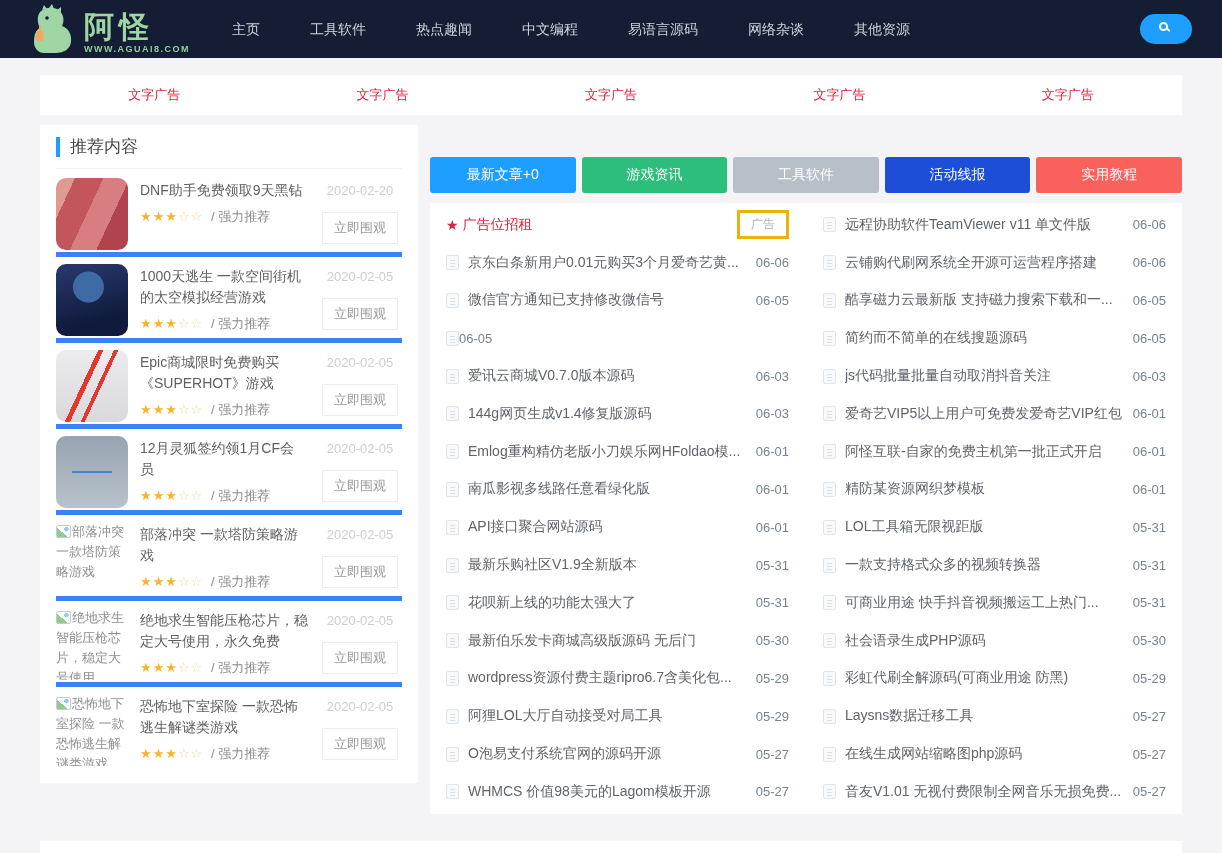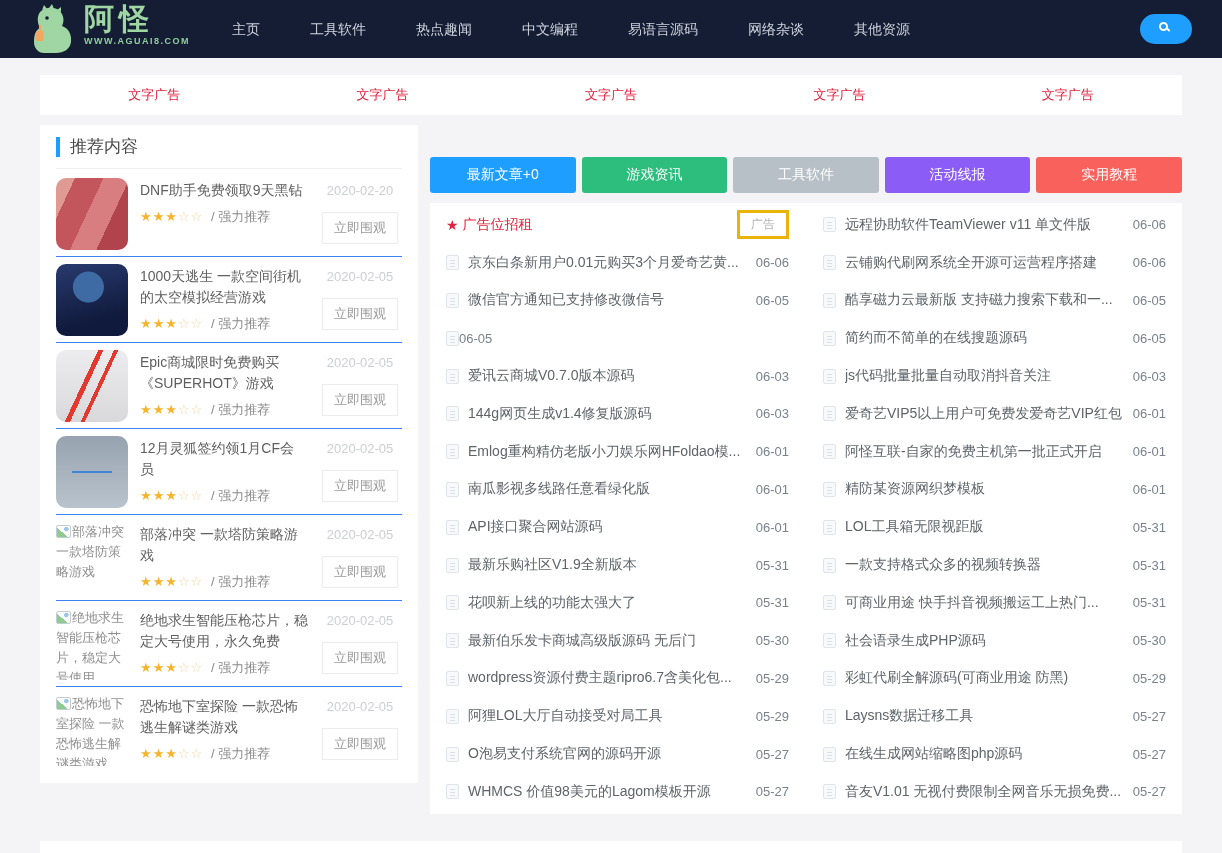--- a/index.html
+++ b/index.html
@@ -1,21 +1,21 @@
 <!DOCTYPE html>
 <html><head>
 <meta charset="utf-8">
 <style>
   * { margin:0; padding:0; box-sizing:border-box; }
   html,body { width:1222px; height:853px; overflow:hidden; background:#f4f4f6;
               font-family:"Liberation Sans","DejaVu Sans",sans-serif; }
 
   
   .header { height:58px; background:#141d33; display:flex; align-items:center; padding:0 30px 0 26px; }
-  .logo { display:flex; align-items:flex-start; gap:6px; cursor:pointer; }
+  .logo { display:flex; align-items:flex-end; gap:6px; cursor:pointer; }
   .logo-text { display:flex; flex-direction:column; align-items:flex-start; }
   .logo-title { font-size:30px; font-weight:bold; color:#9fd6a3; letter-spacing:5px; line-height:30px; }
   .logo-sub { font-size:9px; font-weight:bold; color:#8fcf9b; letter-spacing:1.5px; margin-top:2px; }
   .nav { display:flex; gap:50px; margin-left:42px; }
   .nav-item { color:#cdd3dd; font-size:14px; text-decoration:none; cursor:pointer; line-height:58px; }
   .search-btn { margin-left:auto; width:52px; height:30px; border:none; border-radius:15px;
                 background:#1e9fff; cursor:pointer; position:relative; }
   .mag-icon { position:absolute; left:19px; top:8px; width:9px; height:9px;
               border:2px solid #fff; border-radius:50%; }
   .mag-icon::after { content:''; position:absolute; width:2px; height:5px; background:#fff;
@@ -27,21 +27,21 @@
   .ad-link { flex:1; display:flex; align-items:center; justify-content:center;
              color:#e0233c; font-size:13px; text-decoration:none; cursor:pointer; }
 
   
   .main { display:flex; margin:10px 40px 0; gap:12px; align-items:stretch; }
 
   
   .sidebar { width:378px; background:#fff; padding:12px 16px 6px; height:658px; overflow:hidden; }
   .side-head { border-bottom:1px solid #f0f0f0; padding-bottom:11px; margin-bottom:2px; }
   .side-title { font-size:17px; color:#484848; border-left:4px solid #1e9fff; padding-left:10px; line-height:20px; }
-  .rec-item { display:flex; padding:7px 0; border-bottom:1px solid #3b82f6; height:86px; }
+  .rec-item { display:flex; padding:7px 0; border-bottom:5px solid #3b82f6; height:86px; }
   .rec-item:last-child { border-bottom:none; }
   .thumb { width:72px; height:72px; border-radius:10px; flex:none; overflow:hidden;
            font-size:13px; color:#8f8f8f; line-height:1.55; cursor:pointer; }
   .thumb .broken-ico { display:none; }
   .thumb-broken { border-radius:0; }
   .thumb-broken .broken-ico { display:inline-block; width:15px; height:13px; border:1px solid #c3ccd4;
       border-radius:2px; vertical-align:-2px; margin-right:1px;
       background: radial-gradient(circle at 72% 28%, #9ec7e8 0 2px, transparent 2.6px),
                   linear-gradient(to top right, #8fcb8f 42%, transparent 42%); }
   .thumb-dnf { background: linear-gradient(115deg,#e09a94 0 18%,#c2565c 18% 45%,#d87e80 45% 70%,#b0434b 70%); }
@@ -262,21 +262,21 @@
 
   <section class="content">
     <div class="cat-row">
 
         <button class="cat-btn" style="background: rgb(30, 159, 255);">最新文章+0</button>
 
         <button class="cat-btn" style="background: rgb(45, 190, 125);">游戏资讯</button>
 
         <button class="cat-btn" style="background: rgb(183, 191, 199);">工具软件</button>
 
-        <button class="cat-btn" style="background: #8b5cf6;">活动线报</button>
+        <button class="cat-btn" style="background: #1d4ed8;">活动线报</button>
 
         <button class="cat-btn" style="background: rgb(249, 98, 92);">实用教程</button>
       </div>
 
     <div class="lists-panel">
 
       <div class="list-col">
         <div class="list-row">
           <span class="ad-star">★</span>
           <span class="row-title ad-title">广告位招租</span>

